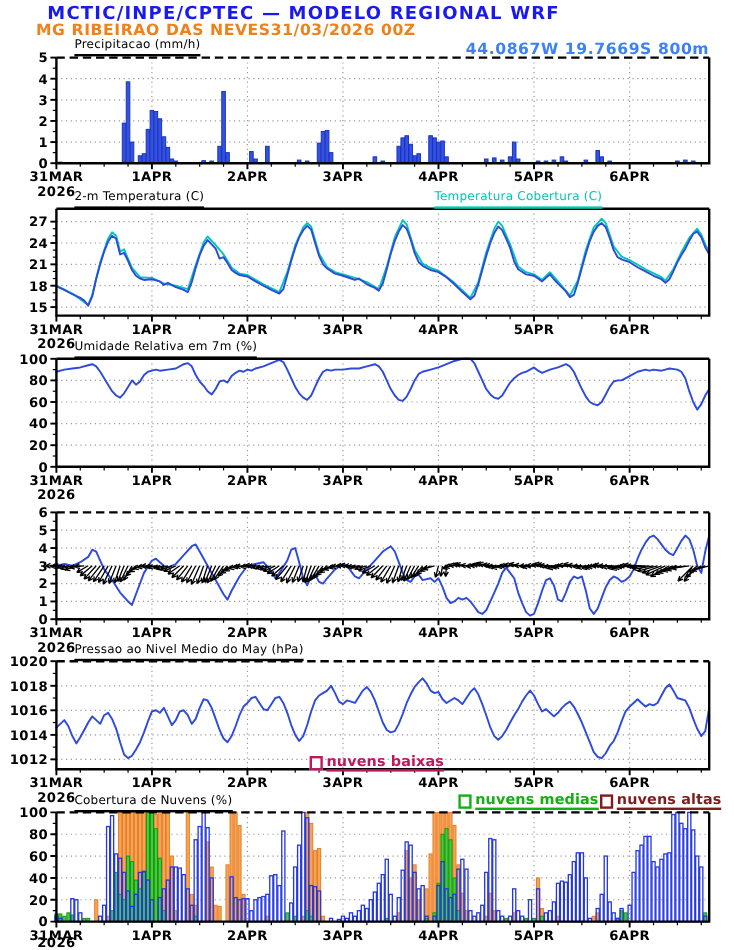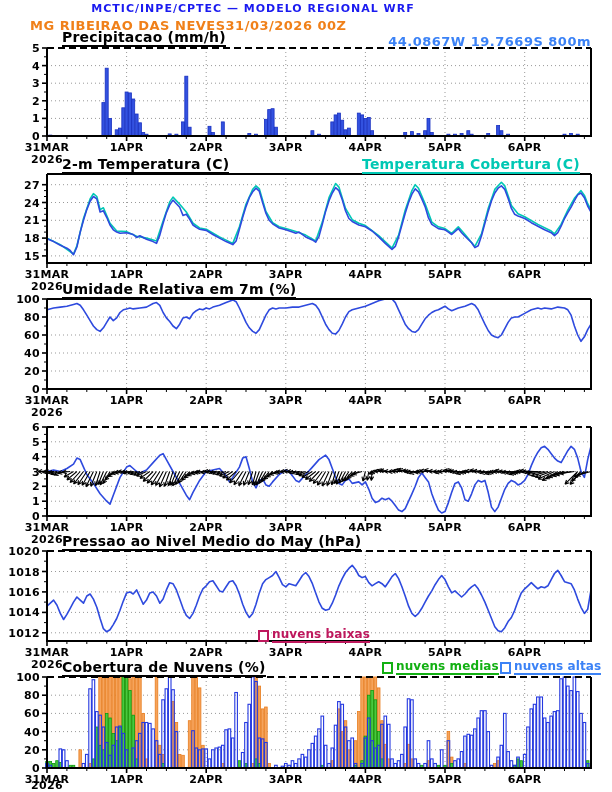--- a/index.html
+++ b/index.html
@@ -1,23 +1,23 @@
 <!DOCTYPE html>
 <html><head>
 <meta charset="utf-8">
 <style>
   html,body{margin:0;padding:0;background:#fff}
   body{width:612px;height:792px;font-family:"DejaVu Sans",sans-serif;position:relative;overflow:hidden}
   .page{position:relative;width:612px;height:792px}
   #plots{position:absolute;left:0;top:0}
-  .hdr1{position:absolute;top:2px;left:0;width:506px;text-align:center;font-weight:bold;font-size:11px;letter-spacing:1px;white-space:pre}
+  .hdr1{position:absolute;top:2px;left:0;width:506px;text-align:center;font-weight:bold;font-size:15px;letter-spacing:1px;white-space:pre}
   .hdr2{position:absolute;top:18px;left:30px;font-weight:bold;font-size:13px;letter-spacing:.5px;white-space:pre}
   .hdr2 .run{}
   .coords{position:absolute;top:34px;right:21px;font-weight:bold;font-size:13px;letter-spacing:.5px}
-  .ptitle{position:absolute;left:62px;font-weight:bold;font-size:14px;letter-spacing:.2px;line-height:13px;
+  .ptitle{position:absolute;left:62px;font-weight:normal;font-size:10px;letter-spacing:.2px;line-height:13px;
           border-bottom:2px solid #000;padding-bottom:1px;white-space:pre}
   .ptitle.alt{left:362px;border-bottom-color:currentColor}
   .lgd{position:absolute;font-weight:bold;font-size:12px;letter-spacing:.1px;display:flex;align-items:center;white-space:pre}
   .lgd .sq{width:7px;height:8px;border:2px solid currentColor;background:#fff;display:inline-block;margin-right:3px}
   .lgd .lbl{border-bottom:2px solid currentColor;line-height:12px;padding-bottom:1px}
 </style>
 </head>
 <body>
 
 <div class="page">
@@ -899,14 +899,14 @@
 
   <div class="ptitle" style="top:31px">Precipitacao (mm/h)</div>
   <div class="ptitle" style="top:158px">2-m Temperatura (C)</div>
   <div class="ptitle alt" id="t-apar" style="top: 158px; color: rgb(0, 200, 180);">Temperatura Cobertura (C)</div>
   <div class="ptitle" style="top:283px">Umidade Relativa em 7m (%)</div>
   <div class="ptitle" style="top:535px">Pressao ao Nivel Medio do May (hPa)</div>
   <div class="ptitle" style="top:661px">Cobertura de Nuvens (%)</div>
 
   <div class="lgd" id="lgd0" style="top: 628px; left: 258px; color: #be185d;"><span class="sq"></span><span class="lbl">nuvens baixas</span></div>
   <div class="lgd" id="lgd1" style="top: 660px; left: 382px; color: rgb(18, 176, 18);"><span class="sq"></span><span class="lbl">nuvens medias</span></div>
-  <div class="lgd" id="lgd2" style="top: 660px; left: 500px; color: #3b82f6;"><span class="sq"></span><span class="lbl">nuvens altas</span></div>
+  <div class="lgd" id="lgd2" style="top: 660px; left: 500px; color: #7f1d1d;"><span class="sq"></span><span class="lbl">nuvens altas</span></div>
 </div>
 
 </body></html>

